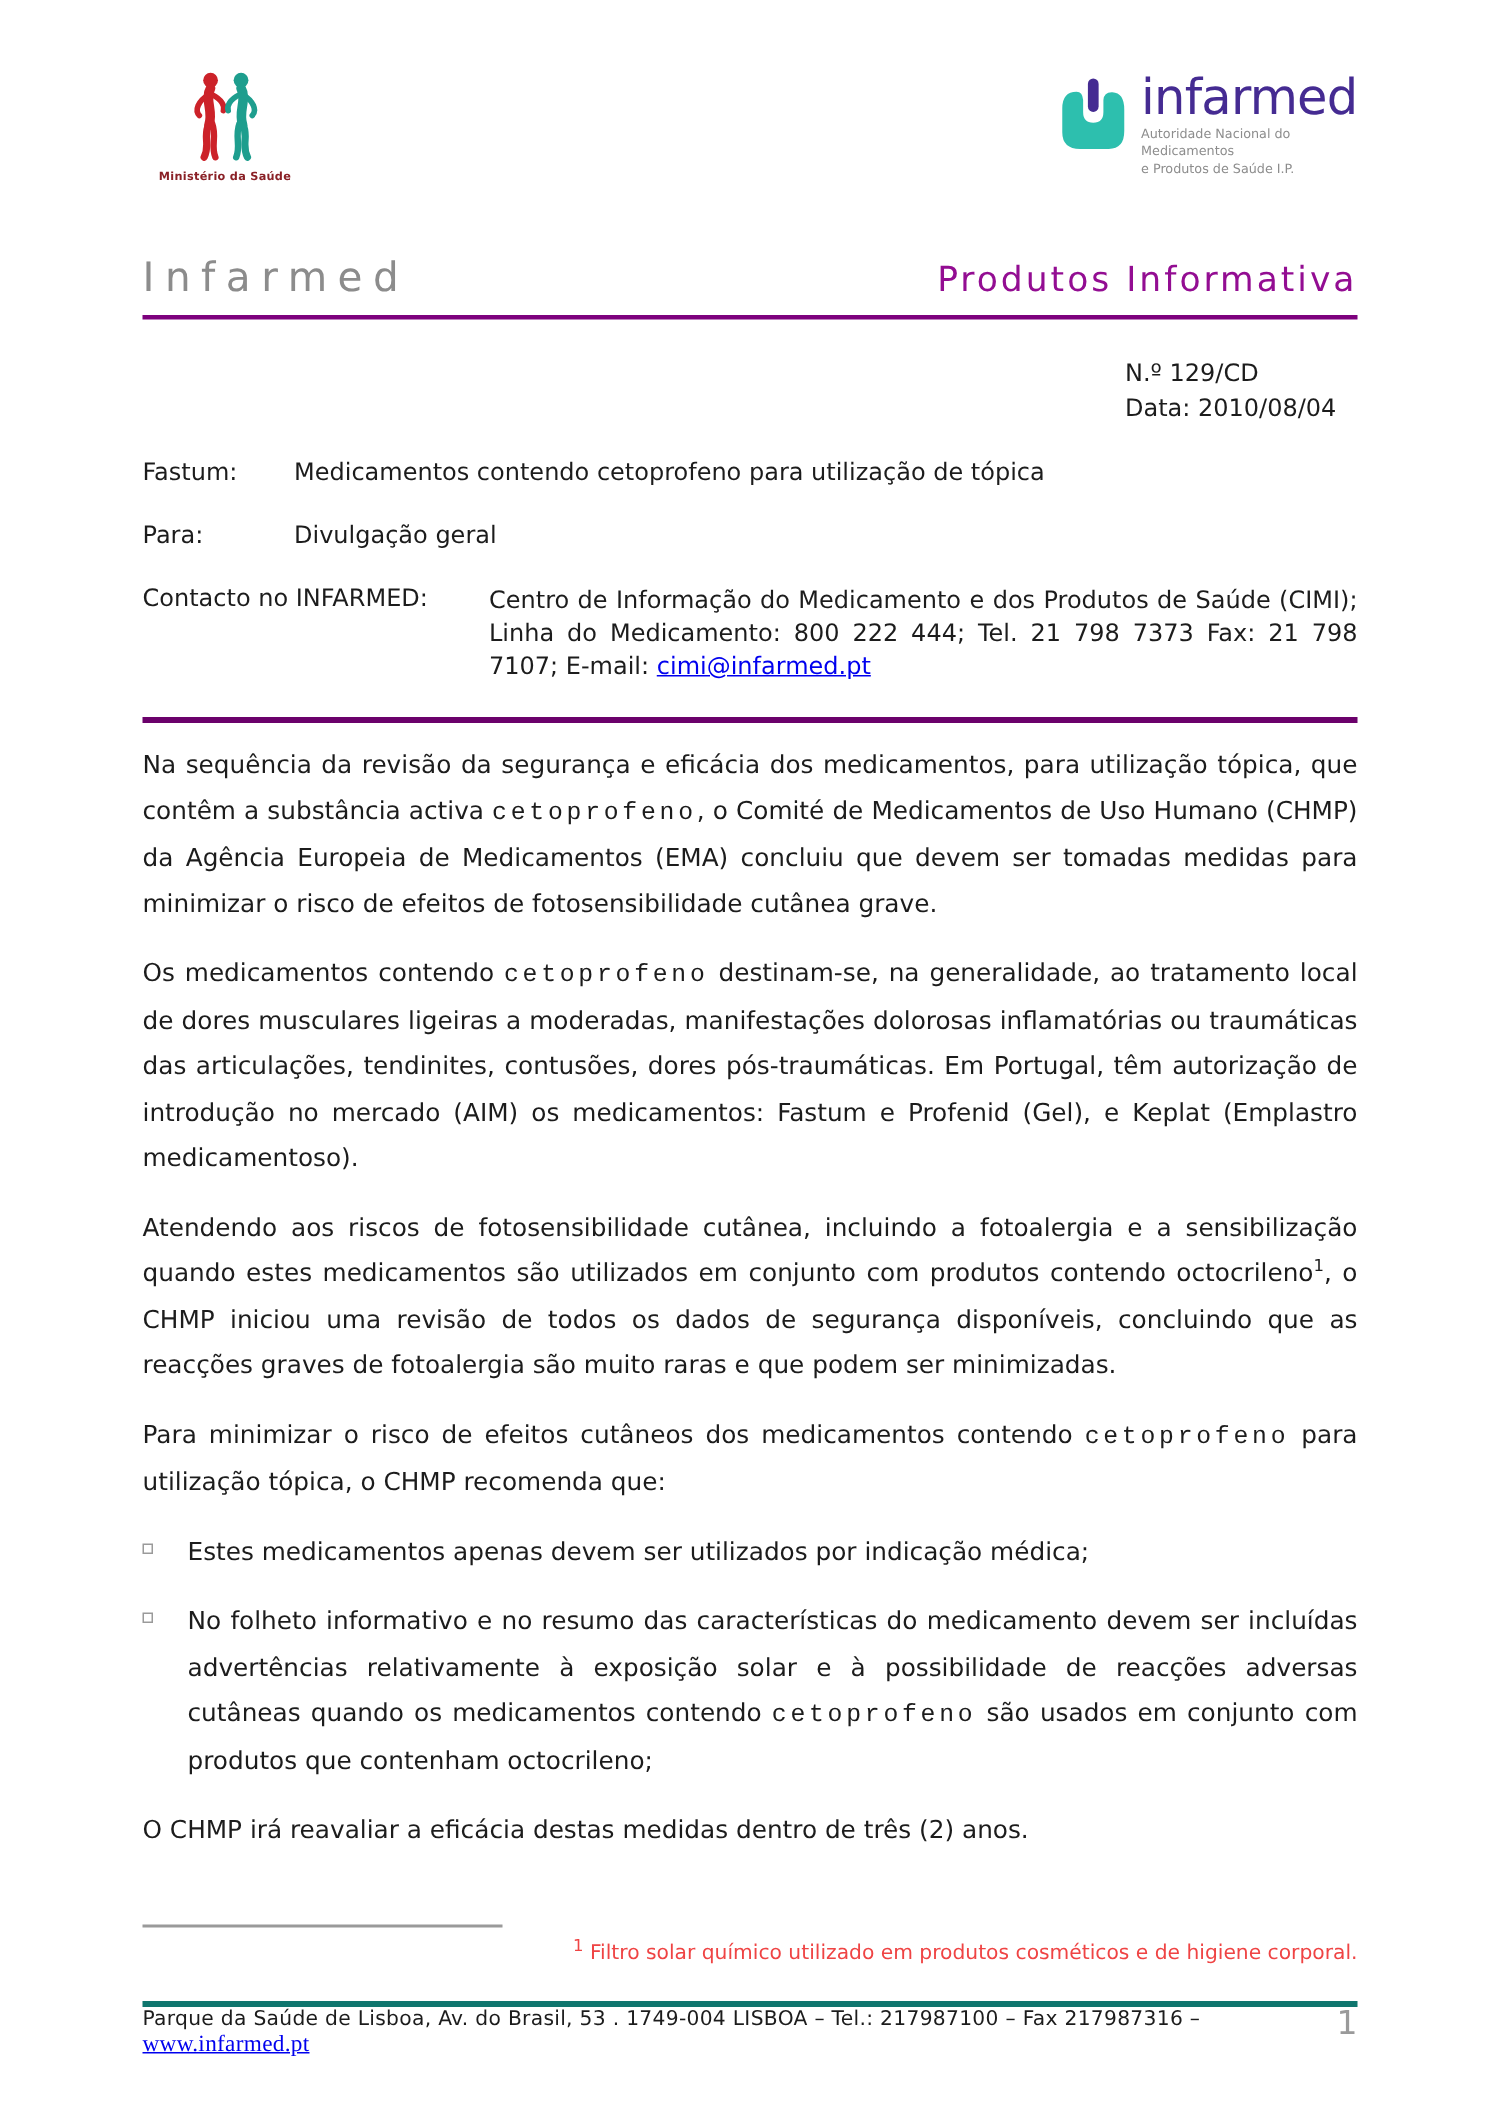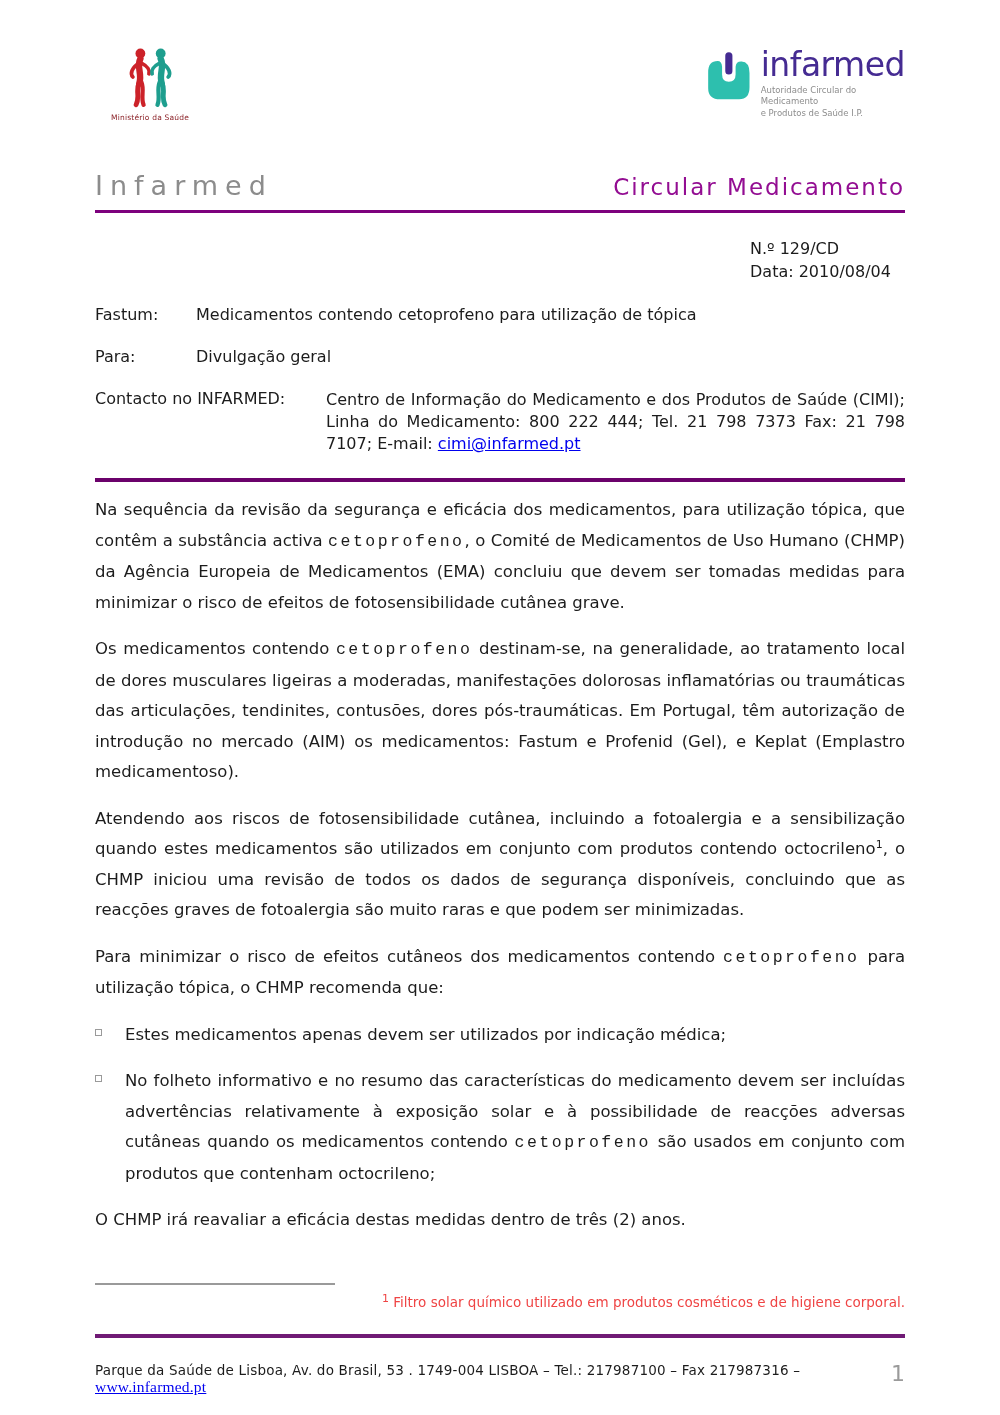--- a/index.html
+++ b/index.html
@@ -7,21 +7,21 @@
   .page {
     position:relative; width:1000px; height:1415px; background:#ffffff;
     font-family:"DejaVu Sans","Liberation Sans",sans-serif; color:#1c1c1c;
     overflow:hidden; margin:0 auto;
   }
   .content { padding:0 95px; }
 
   
   .logos { display:flex; justify-content:space-between; align-items:flex-start; padding-top:46px; height:126px; }
   .ministry { width:110px; text-align:center; }
-  .ministry-caption { font-size:7.5px; font-weight:normal; color:#8a2026; letter-spacing:.2px; margin-top:1px; }
+  .ministry-caption { font-size:7.5px; font-weight:bold; color:#8a2026; letter-spacing:.2px; margin-top:1px; }
   .infarmed-logo { display:flex; align-items:flex-start; gap:8px; width:200px; }
   .inf-name { font-size:33px; color:#452b92; font-weight:500; letter-spacing:-.5px; line-height:1; margin-top:2px; }
   .inf-tag { font-size:8.5px; color:#8d8d8d; line-height:1.35; margin-top:4px; }
 
   
   .title-row {
     display:flex; justify-content:space-between; align-items:baseline;
     margin-top:44px; border-bottom:3px solid #7d017d; padding-bottom:9px;
   }
   .brand { font-size:27px; color:#8c8c8c; letter-spacing:7px; font-weight:400; }
@@ -52,21 +52,21 @@
 
   a.lnk { color:#0000ee; text-decoration:underline; cursor:pointer; }
   a.lnk.serif { font-family:"Liberation Serif","DejaVu Serif",serif; font-size:15.5px; }
 
   
   .footnote { position:absolute; left:95px; right:95px; top:1283px; }
   .fn-sep { width:240px; border-top:2px solid #9a9a9a; margin-bottom:9px; }
   .fn-text { font-size:13.5px; color:#ef4444;text-align:right; }
 
   
-  .footer { position:absolute; left:95px; right:95px; top:1334px; border-top:4px solid #701a75; padding-top:24px;
+  .footer { position:absolute; left:95px; right:95px; top:1334px; border-top:4px solid #0f766e; padding-top:0;
             display:flex; justify-content:space-between; align-items:flex-start; }
   .footer-text { font-size:13.5px; letter-spacing:.2px; }
   .page-num { font-size:22px; color:#9a9a9a; line-height:1; margin-top:1px; }
 </style>
 </head>
 <body>
 
 <div class="page">
   <div class="content">
 
@@ -94,30 +94,30 @@
       </div>
 
       <div class="infarmed-logo">
         <svg width="56" height="62" viewBox="0 0 60 64">
           <path fill="#2dbfae" d="M16,12 Q4,12 4,26 L4,46 Q4,60 19,60 L43,60 Q56,60 56,45 L56,27 Q56,13 46,12.5 Q39,12.2 38.5,19 L38.5,29 Q38.5,38 30,38 Q21.5,38 21.5,29 L21.5,19 Q21,12 16,12 Z"></path>
           <rect x="25.5" y="1" width="9" height="28" rx="4.5" fill="#452b92"></rect>
         </svg>
         <div>
           <div class="inf-name">infarmed</div>
           <div class="inf-tag">
-            <div>Autoridade Circular do Medicamento</div>
+            <div>Autoridade Nacional do Medicamentos</div>
             <div>e Produtos de Saúde I.P.</div>
           </div>
         </div>
       </div>
     </div>
 
     <div class="title-row">
       <div class="brand">Infarmed</div>
-      <div class="doc-type">Circular Medicamento</div>
+      <div class="doc-type">Produtos Informativa</div>
     </div>
 
     <div class="meta">
       <div>N.º 129/CD</div>
       <div>Data: 2010/08/04</div>
     </div>
 
     <div class="fields">
       <div class="field-row">
         <div class="field-label">Fastum:</div>

